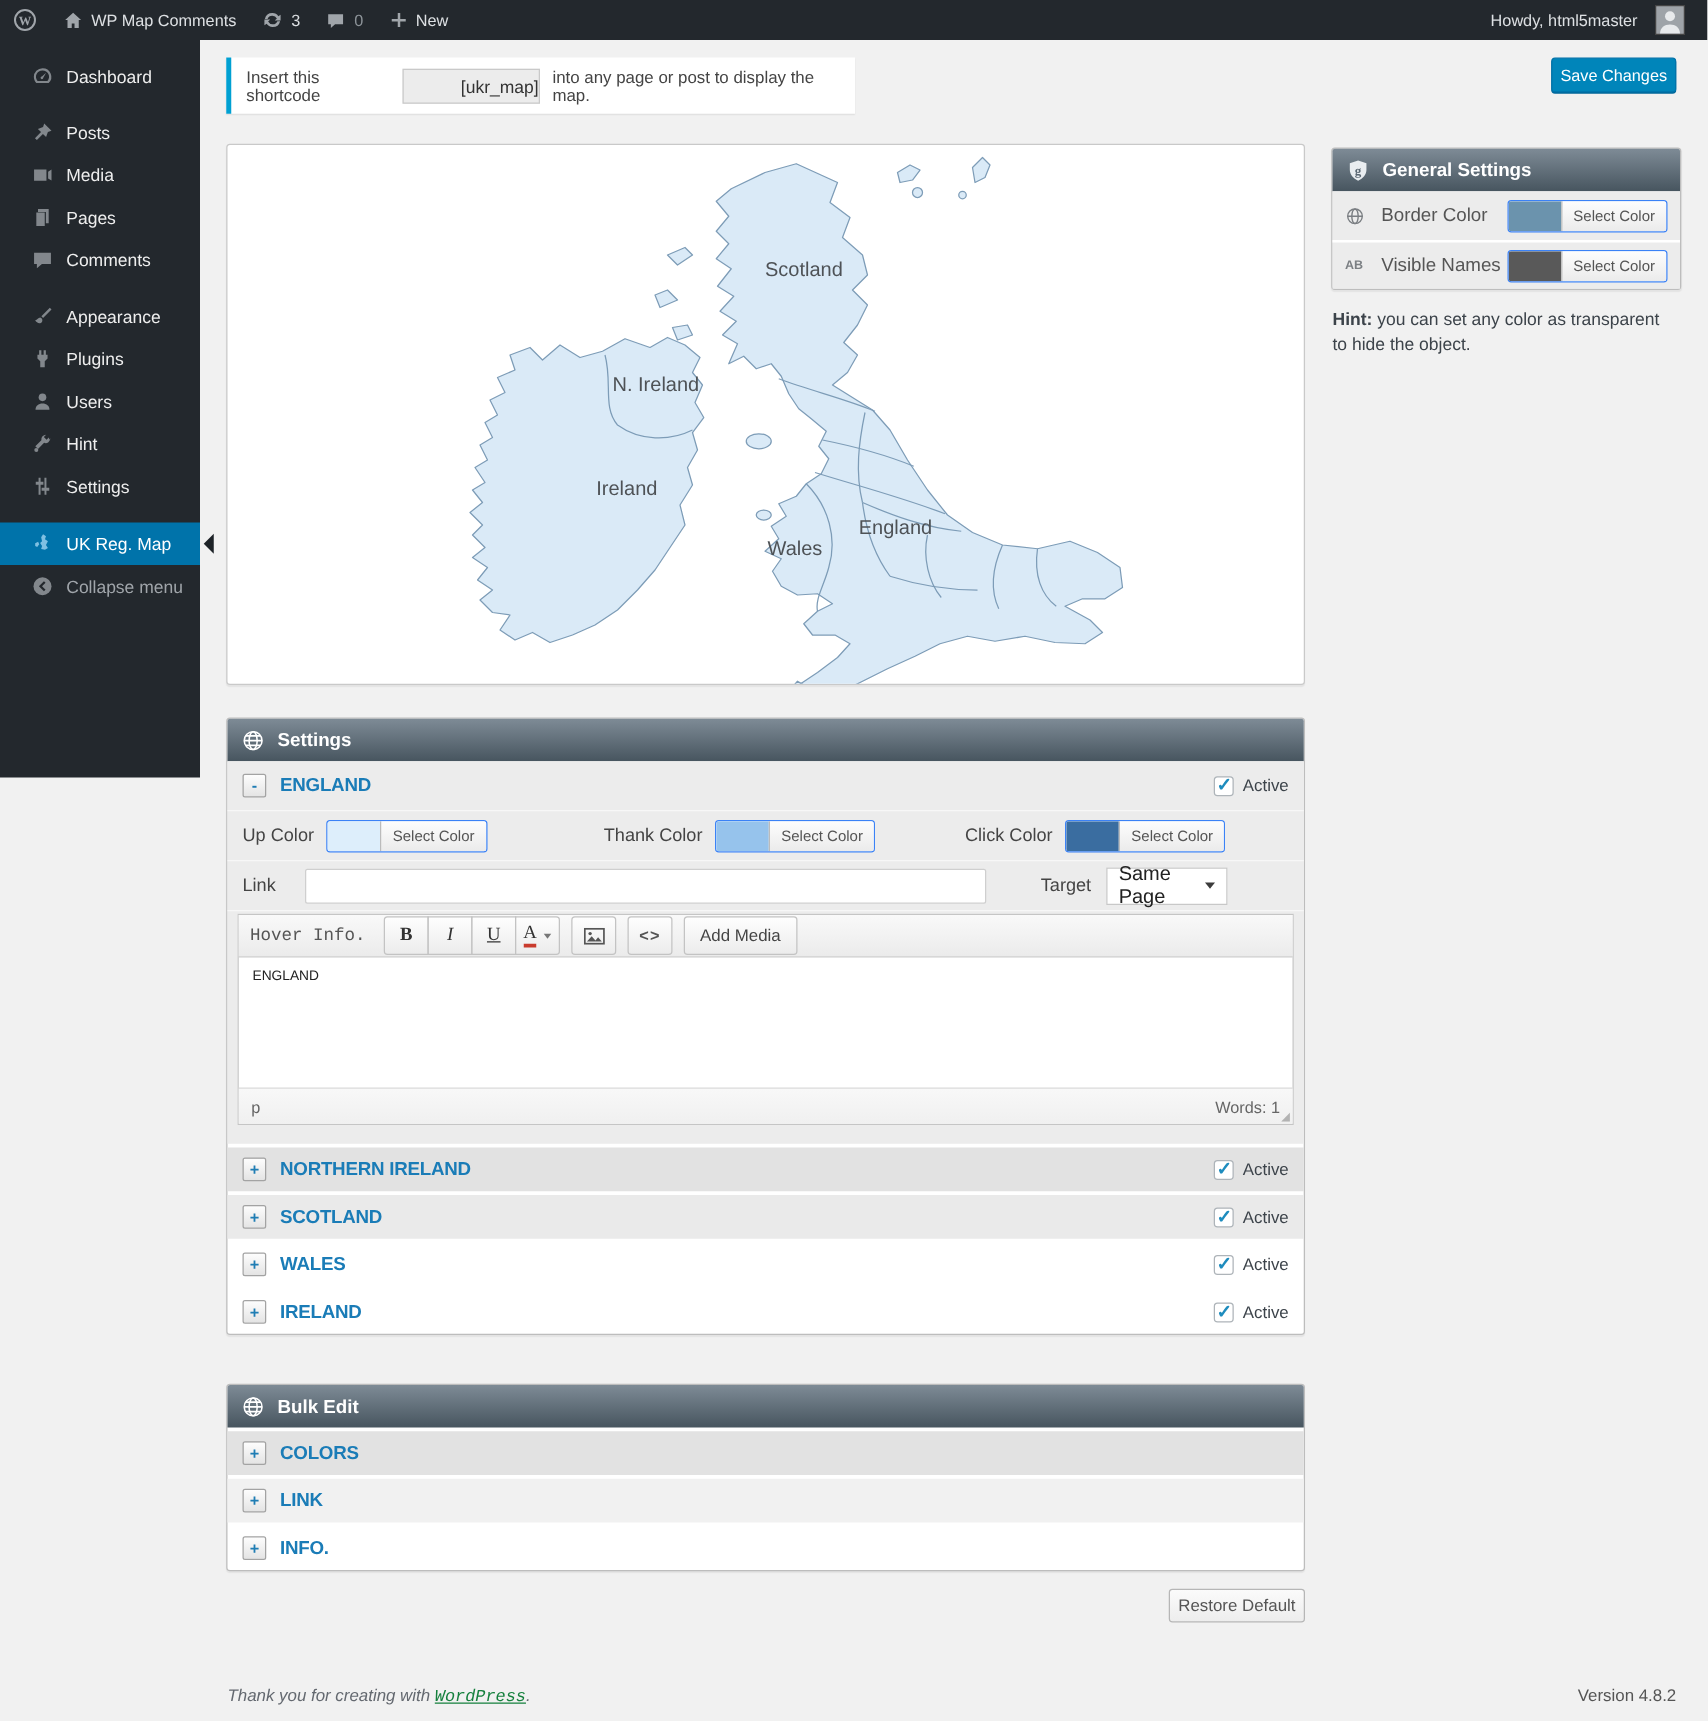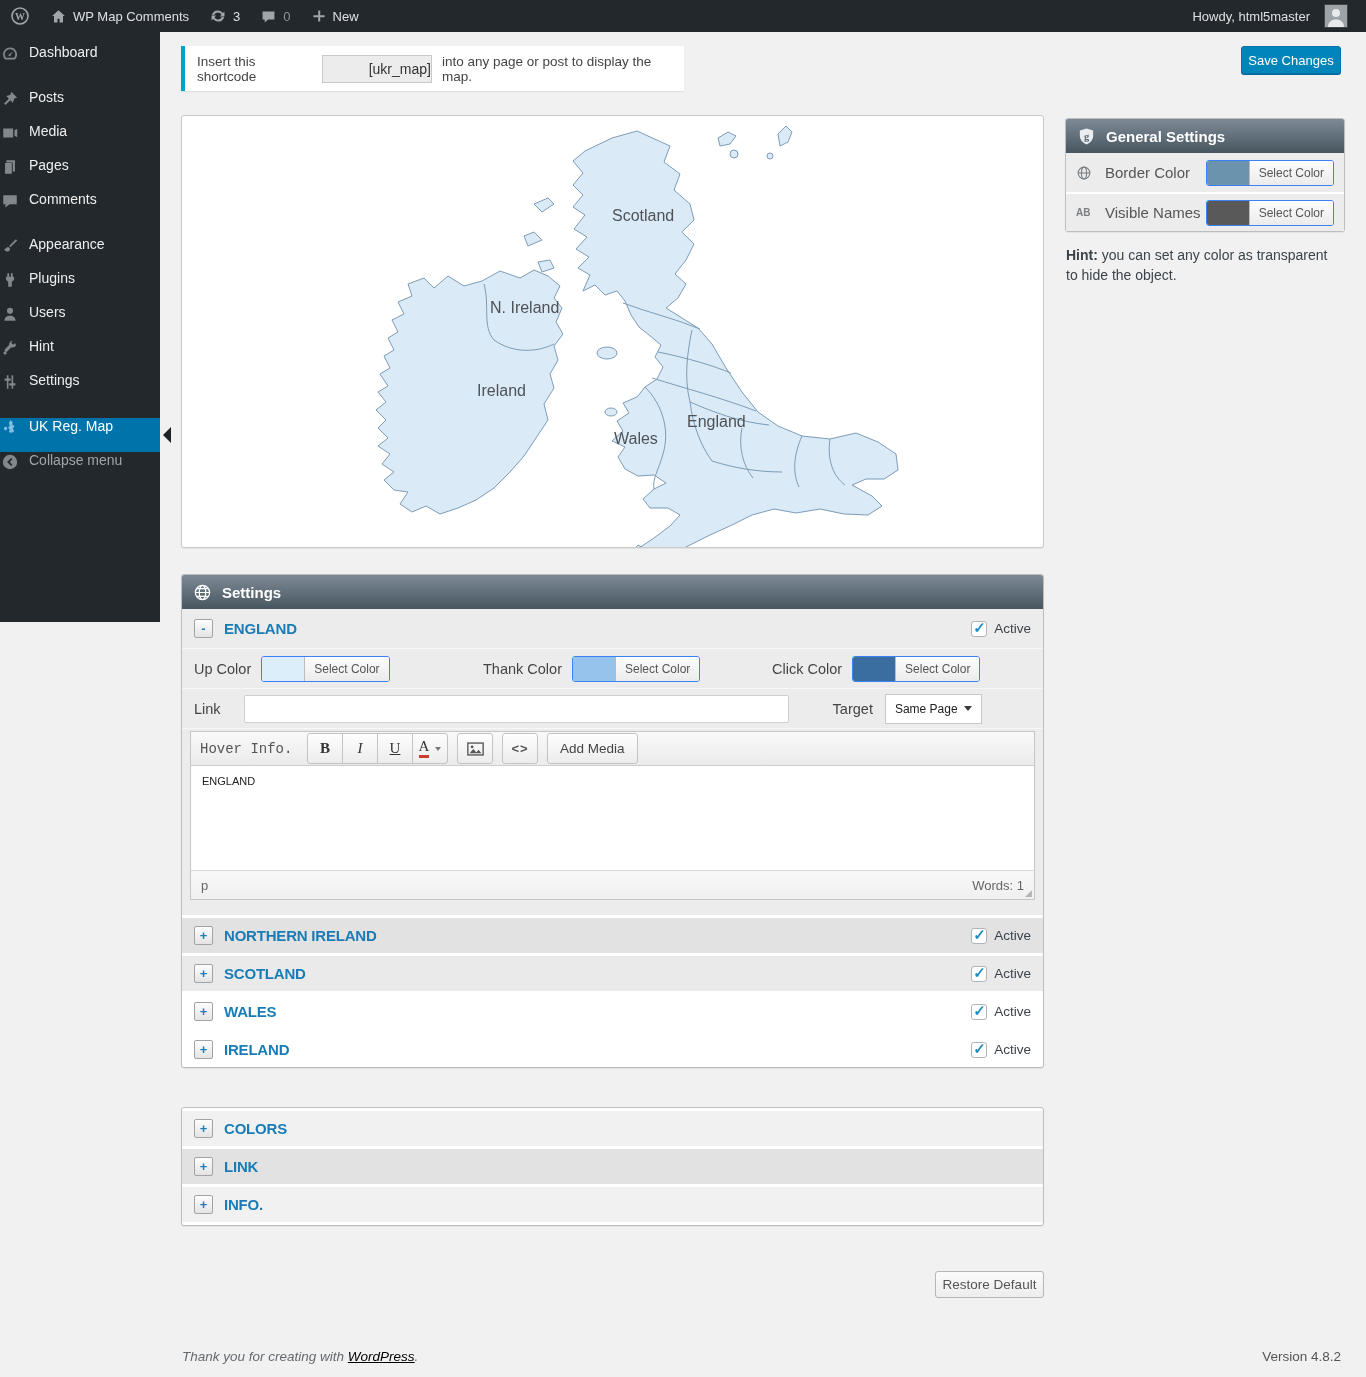--- a/index.html
+++ b/index.html
@@ -11,21 +11,21 @@
     display:flex; align-items:center; font-size:13px; z-index:60; }
   .ab-left { display:flex; align-items:center; height:100%; }
   .ab-item { display:flex; align-items:center; gap:6px; padding:0 10px; height:100%; color:#dde0e3; cursor:pointer; }
   .ab-item .ab-ic { color:#a0a5aa; display:flex; }
   .ab-count-dim { color:#8d9499; }
   .ab-right { margin-left:auto; display:flex; align-items:center; height:100%; padding-right:8px; }
   .avatar { width:24px; height:24px; background:#9ea3a8; margin-left:8px; display:flex; align-items:flex-end; justify-content:center; overflow:hidden; border:1px solid #444; }
 
   
   .sidebar { position:absolute; top:32px; left:0; width:160px; height:590px; background:#23282d; z-index:50; }
-  .menu-item { height:34px; display:flex; padding-left:0; color:#eee; font-size:14px; cursor:pointer; position:relative; }
+  .menu-item { height:34px; display:flex; align-items:center; padding-left:24px; color:#eee; font-size:14px; cursor:pointer; position:relative; }
   .menu-item .m-ic { width:20px; height:20px; margin-right:9px; color:#82878c; display:flex; align-items:center; justify-content:center; flex:none; }
   .menu-sep { height:11px; }
   .menu-sep.big { height:12px; }
   .menu-item.first { margin-top:12px; }
   .menu-item.active { background:#0073aa; color:#fff; }
   .menu-item.active .m-ic { color:#7fc0e2; }
   .menu-item.dim { color:#a0a5aa; }
   .active-arrow { position:absolute; right:-11px; top:50%; margin-top:-8px; width:0; height:0;
     border:8px solid transparent; border-right-color:#1d2227; }
 
@@ -73,21 +73,21 @@
   
   .settings-panel { left:181px; top:574px; width:863px; }
   .expanded { background:#ececec; padding-bottom:15px; }
   .row40 { height:40px; display:flex; align-items:center; padding:0 12px; border-bottom:1px solid #f7f7f7; }
   .color-group { display:flex; align-items:center; width:289px; flex:none; }
   .cg-label { font-size:14.5px; color:#444; margin-right:10px; }
   .link-label { font-size:14.5px; color:#444; }
   .link-input { margin-left:23px; width:545px; height:28px; border:1px solid #cfcfcf; background:#fff; border-radius:2px; padding:0 6px; font-family:inherit; font-size:13px; }
   .target-label { margin-left:44px; font-size:14.5px; color:#444; }
   .select-box { margin-left:12px; width:97px; height:30px; background:#fff; border:1px solid #c8c8c8; display:flex; align-items:center;
-    justify-content:space-between; padding:0 9px; font-size:12px; color:#222; cursor:pointer; }
+    justify-content:space-between; padding:0 9px; font-size:16px; color:#222; cursor:pointer; }
   .caret { width:0; height:0; border-left:4px solid transparent; border-right:4px solid transparent; border-top:5px solid #3c3c3c; }
 
   .editor { margin:2px 8px 0; border:1px solid #c5c5c5; background:#fff; }
   .ed-toolbar { height:34px; background:linear-gradient(#f9f9f9,#ebebeb); border-bottom:1px solid #ccc; display:flex; align-items:center; padding:0 9px; }
   .ed-label { width:107px; font-size:14px; color:#555;font-family:Liberation Mono, monospace; }
   .tb-group { display:flex; }
   .tb-btn { min-width:36px; height:31px; border:1px solid #c3c3c3; background:linear-gradient(#fefefe,#ececec); display:flex;
     align-items:center; justify-content:center; font-size:15px; color:#333; cursor:pointer; font-family:"Liberation Serif",serif; }
   .tb-group .tb-btn + .tb-btn { margin-left:-1px; }
   .tb-group .tb-btn:first-child { border-radius:3px 0 0 3px; }
@@ -114,21 +114,21 @@
   .bulk-panel { left:181px; top:1107px; width:863px; }
   .bulk-panel .acc-row:nth-of-type(1) { background:#f1f1f1; }
   .bulk-panel .acc-row:nth-of-type(2) { background:#e2e2e2; }
   .bulk-panel .acc-row:nth-of-type(3) { background:#f1f1f1; margin-bottom:3px; }
 
   .restore-btn { position:absolute; left:935px; top:1271px; width:109px; height:27px; background:linear-gradient(#fbfbfb,#ededed);
     border:1px solid #b6b6b6; border-radius:3px; font-size:13.5px; color:#555; font-family:inherit; cursor:pointer; }
 
   
   .footer-thanks { position:absolute; left:182px; top:1349px; font-size:13.5px; font-style:italic; color:#646970; }
-  .footer-thanks a { color:#000000; }
+  .footer-thanks a { color:#15803d;font-family:Liberation Mono, monospace; }
   .footer-version { position:absolute; top:1349px; right:25px; font-size:13.5px; color:#555; }
 </style>
 </head>
 <body>
 
 <div class="admin-bar">
   <div class="ab-left">
     <div class="ab-item">
       <span class="ab-ic">
         <svg width="20" height="20" viewBox="0 0 20 20">
@@ -486,20 +486,30 @@
     <span class="acc-btn">+</span>
     <span class="region-name">IRELAND</span>
     <span class="active-wrap">
       <span class="checkbox"></span>
       <span class="active-label">Active</span>
     </span>
   </div>
 </div>
 
 <div class="panel bulk-panel">
+  <div class="panel-header">
+    <span class="ph-ic">
+      <svg width="19" height="19" viewBox="0 0 20 20" fill="none" stroke="#fff" stroke-width="1.3">
+          <circle cx="10" cy="10" r="7.5"></circle>
+          <ellipse cx="10" cy="10" rx="3.4" ry="7.5"></ellipse>
+          <path d="M2.5 10h15M3.5 6h13M3.5 14h13"></path>
+        </svg>
+    </span>
+    <span>Bulk Edit</span>
+  </div>
   <div class="acc-row">
     <span class="acc-btn">+</span>
     <span class="region-name">COLORS</span>
   </div>
   <div class="acc-row">
     <span class="acc-btn">+</span>
     <span class="region-name">LINK</span>
   </div>
   <div class="acc-row">
     <span class="acc-btn">+</span>

